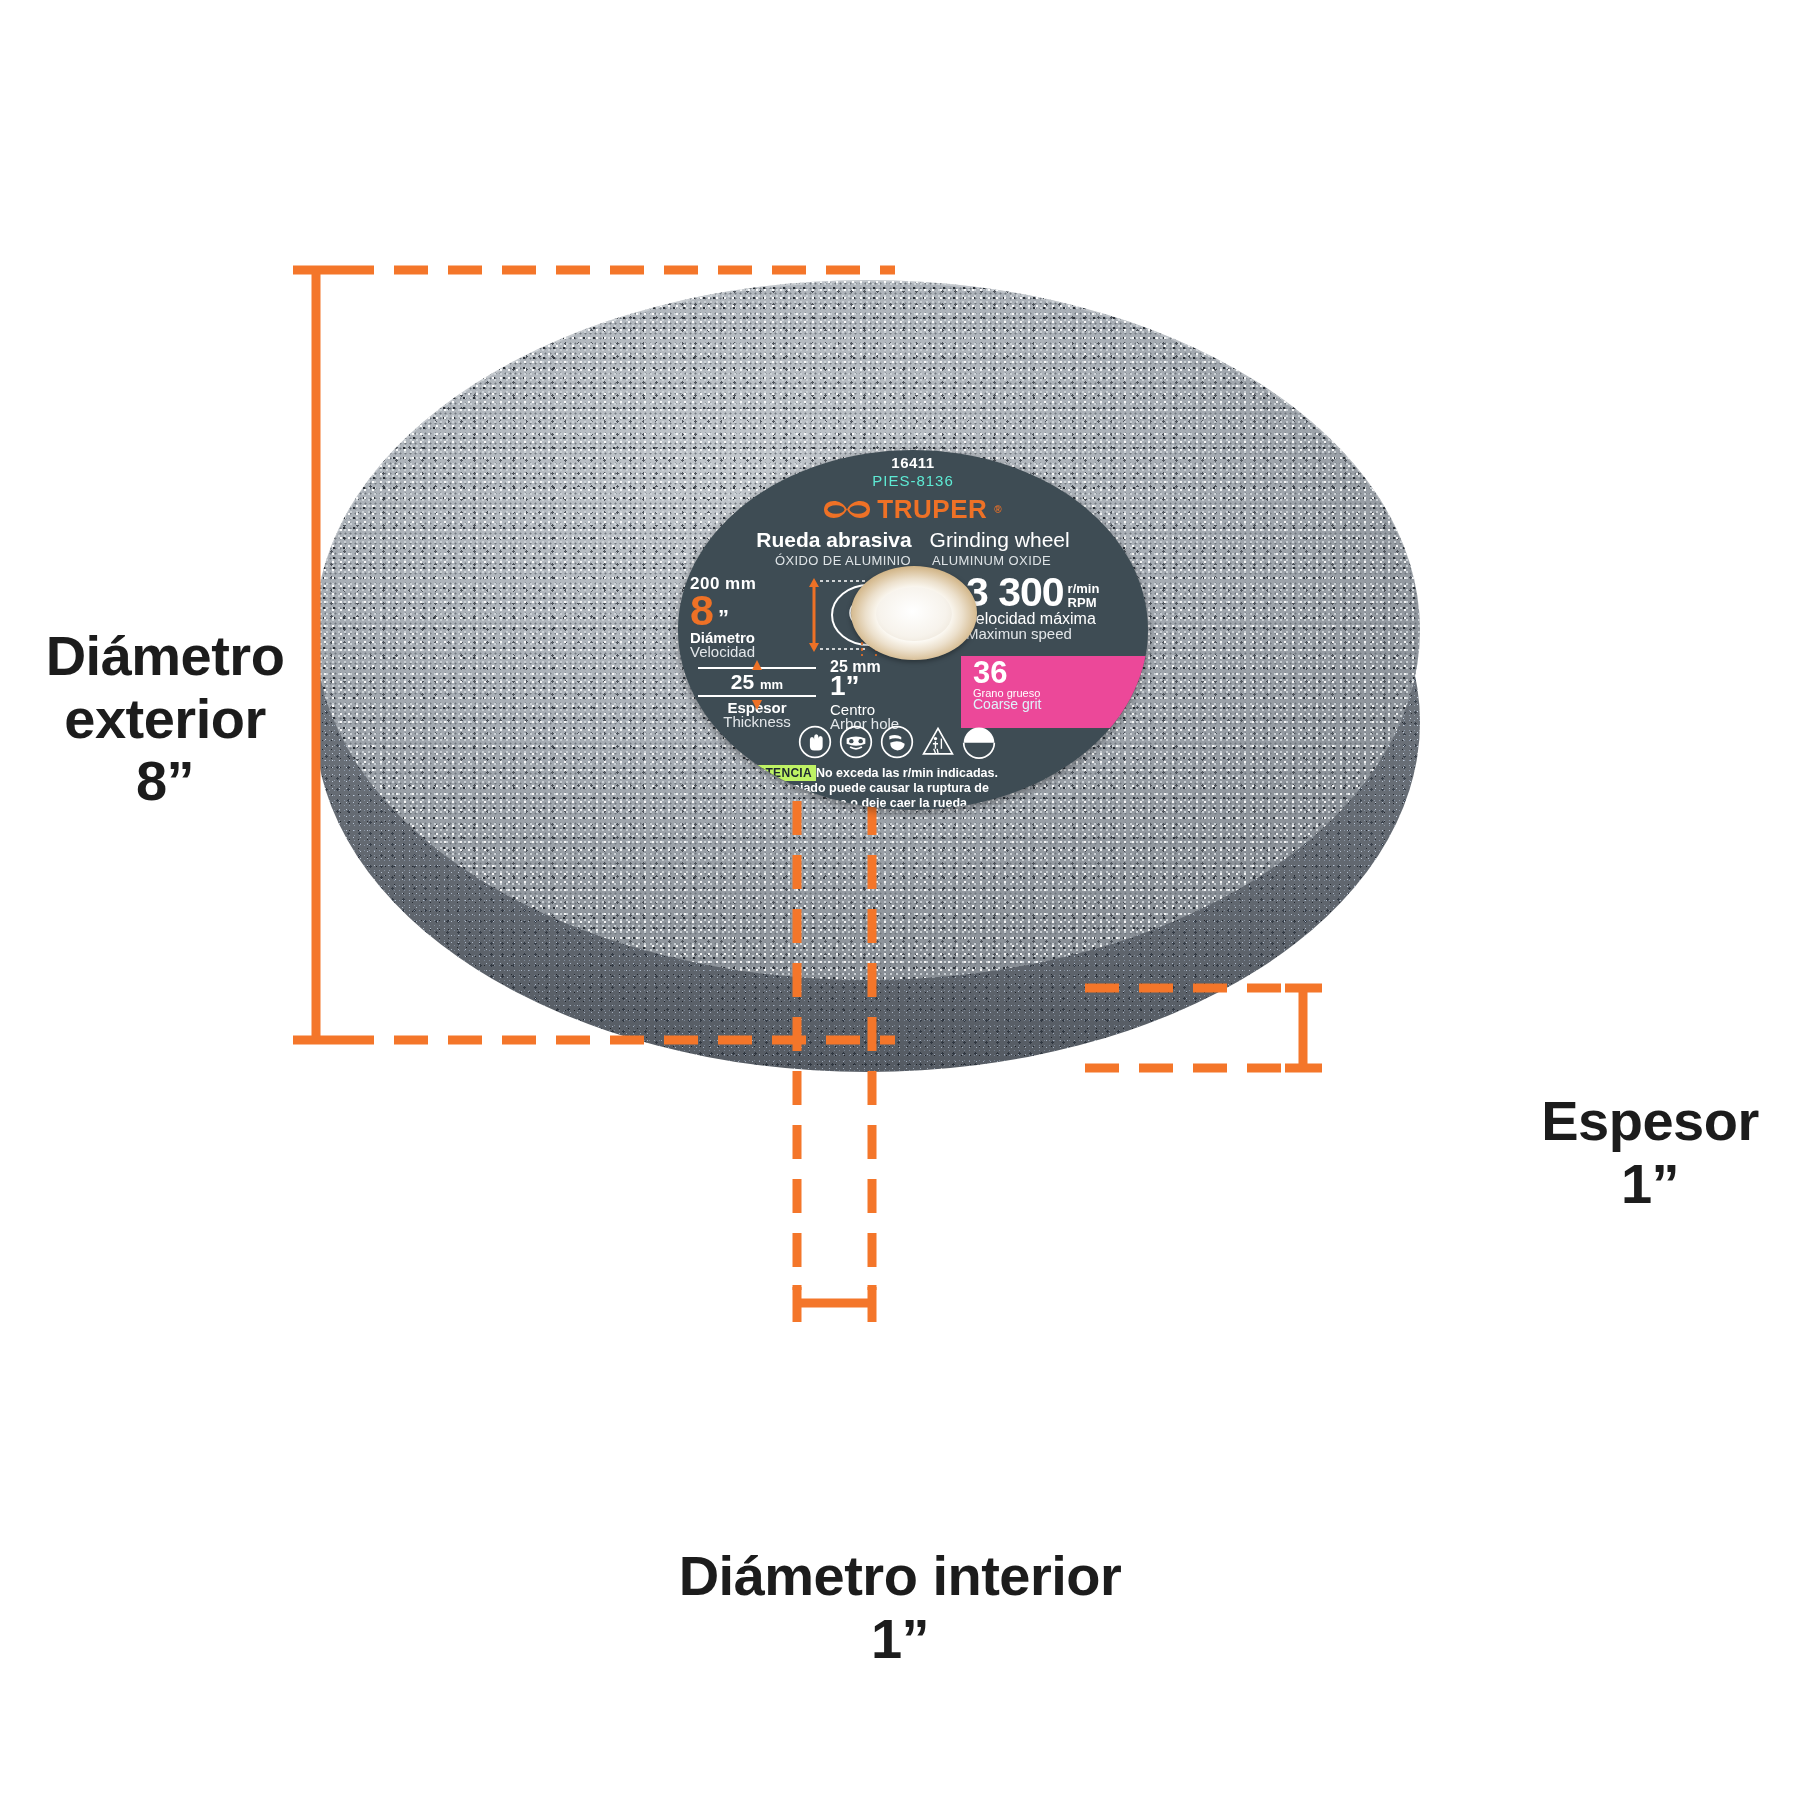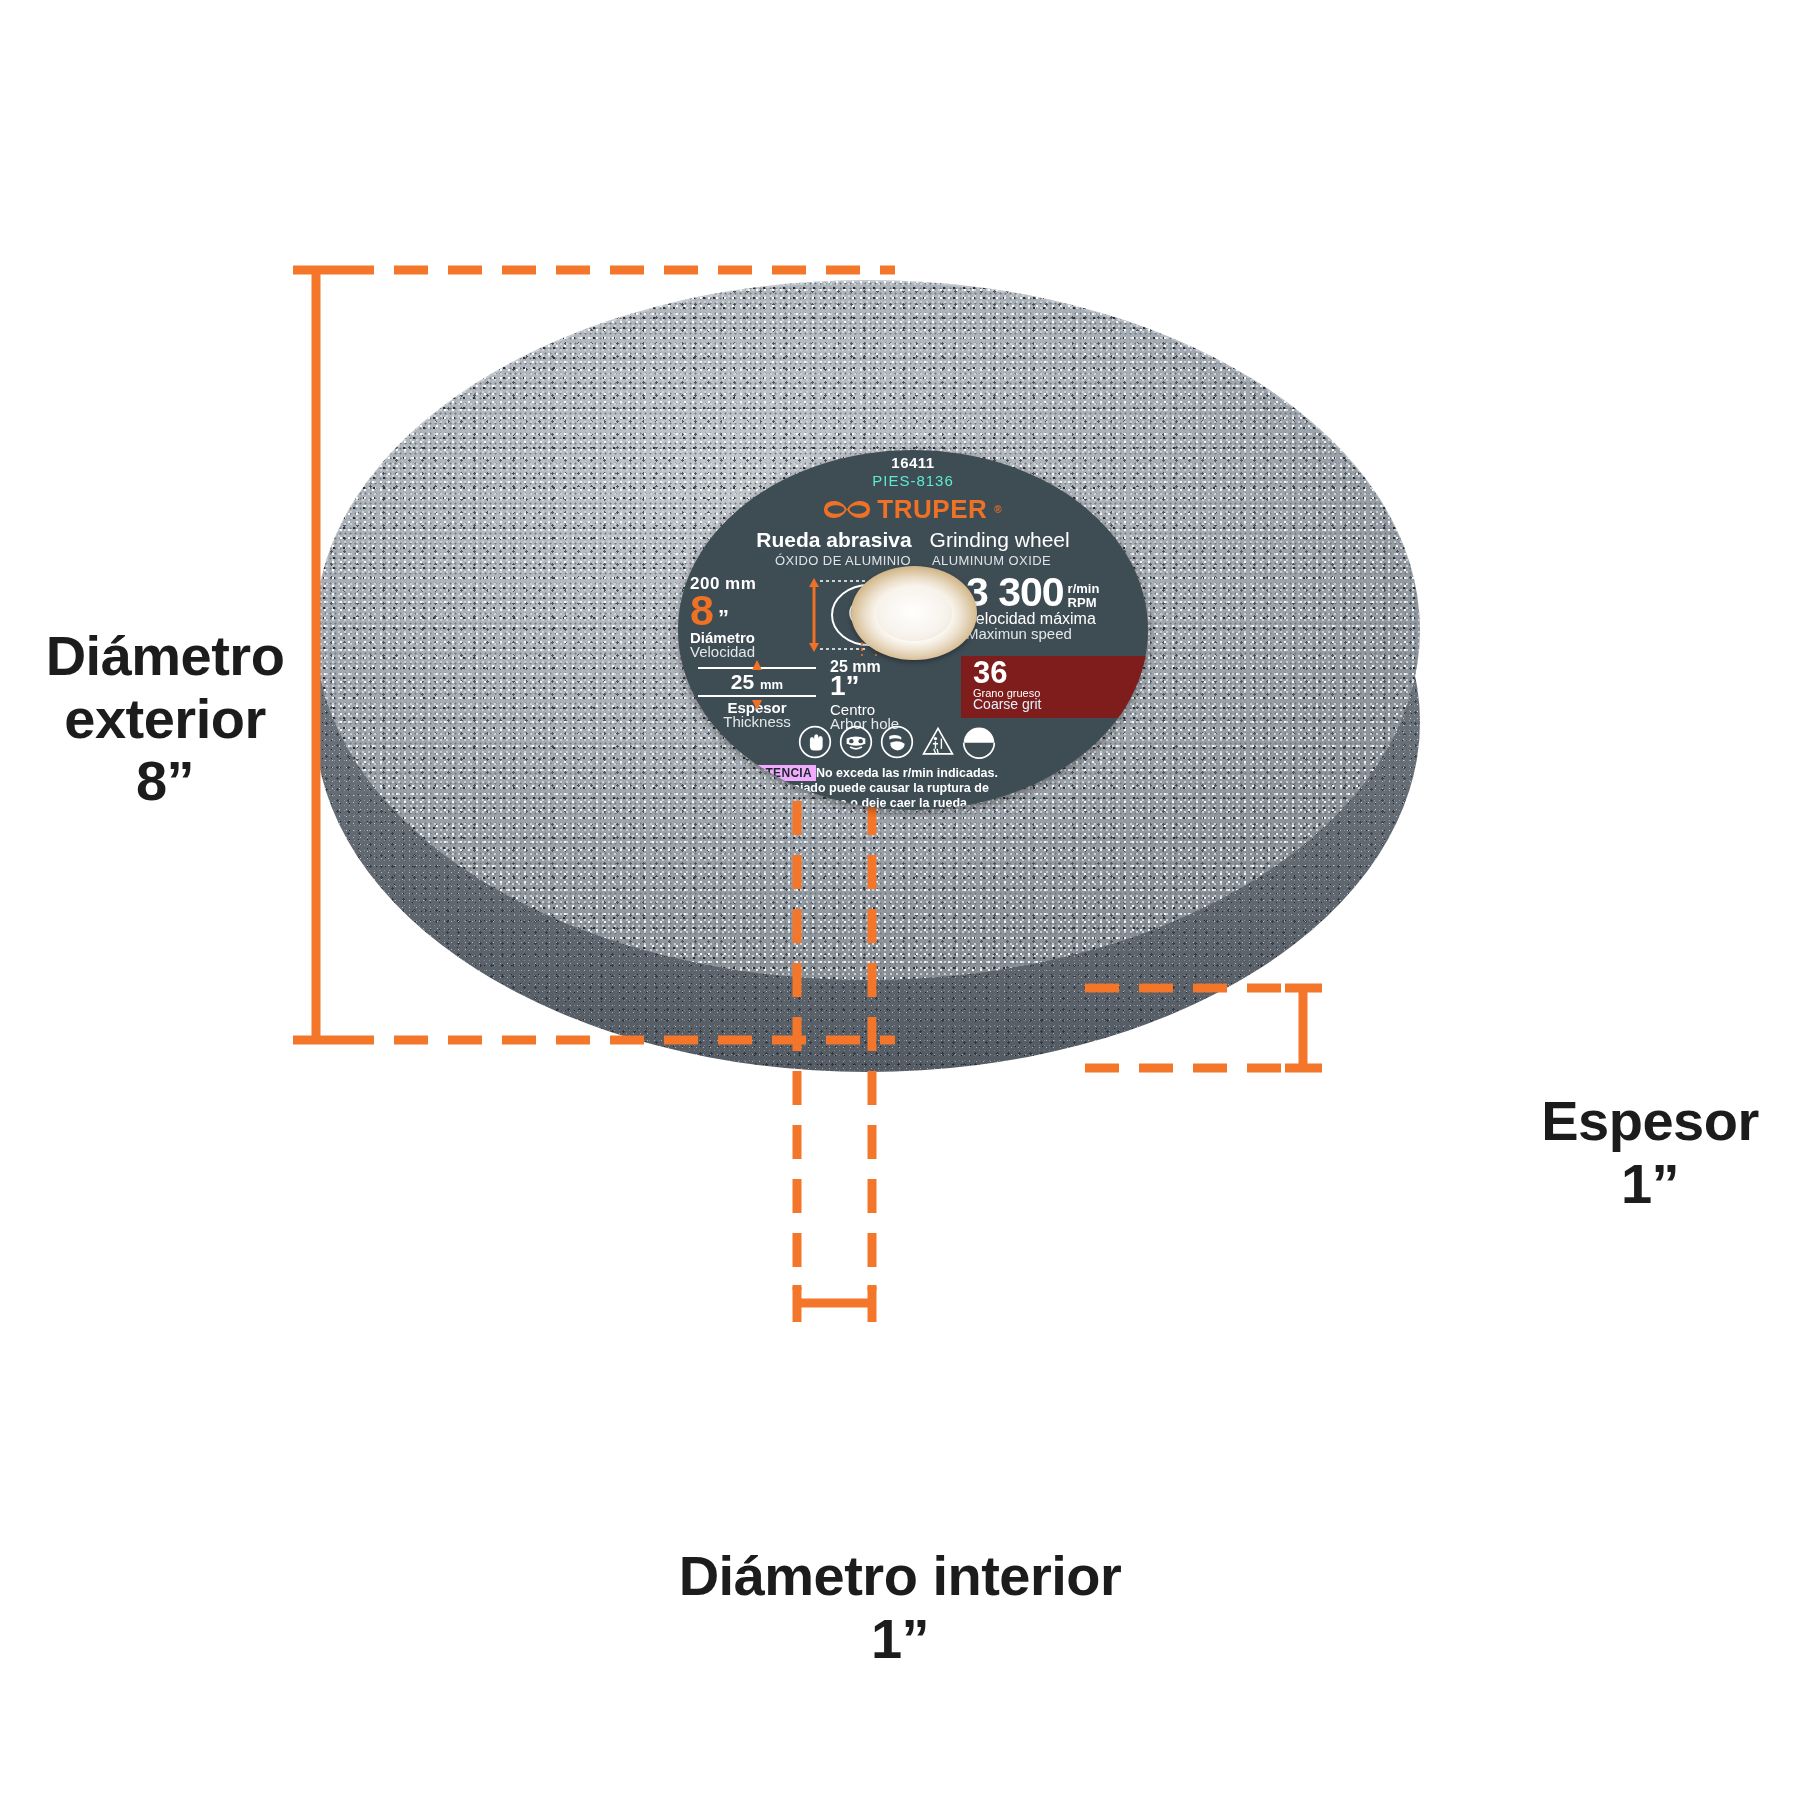--- a/index.html
+++ b/index.html
@@ -158,39 +158,39 @@
   
   #spec-rpm { position:absolute; left: 288px; top: 124px; width: 175px; color:#fff; }
   #rpm-row { display:flex; align-items:flex-start; gap:4px; }
   #rpm-val { font-size:41px; font-weight:800; line-height:.92; letter-spacing:-1px; }
   #rpm-units { font-size:13px; font-weight:700; line-height:1.05; padding-top:8px; }
   #rpm-es { font-size:16px; font-weight:400; margin-top:-2px; }
   #rpm-en { font-size:15px; font-weight:400; color:#e3e7ea; margin-top:-3px; }
 
   
   #grit-badge {
-    position:absolute; left:283px; top:206px; width:190px; height:62px;
-    background:#7f1d1d; color:#fff; padding:3px 0 0 12px;
+    position:absolute; left:283px; top:206px; width:190px; height:72px;
+    background:#ec4899; color:#fff; padding:3px 0 0 12px;
   }
   #grit-val { font-size:31px; font-weight:800; line-height:.92; }
   #grit-es { font-size:11px; font-weight:400; margin-top:-1px; }
   #grit-en { font-size:14px; font-weight:400; color:#dff2fb; margin-top:-3px; }
 
   
   #safety-icons {
     position:absolute; left:120px; top:275px; width:240px;
     display:flex; gap:7px; align-items:center; justify-content:flex-start;
   }
   .safety-icon { width:34px; height:34px; flex:0 0 auto; }
 
   
   #warning { position:absolute; left:8px; top:313px; width:330px; }
   #warn-head {
     display:inline-flex; align-items:center; gap:3px;
-    background:#f0abfc; color:#1d2730; font-size:12px; font-weight:800;
+    background:#bef264; color:#1d2730; font-size:12px; font-weight:800;
     padding:1px 4px 1px 2px; letter-spacing:.3px; vertical-align:middle;
   }
   #warn-text {
     display:inline; color:#fff; font-size:12.5px; font-weight:700; line-height:1.18;
   }
   #warn-block { text-align:center; color:#fff; font-size:12.5px; font-weight:700; line-height:1.2; }
 </style>
 </head>
 <body>
 

